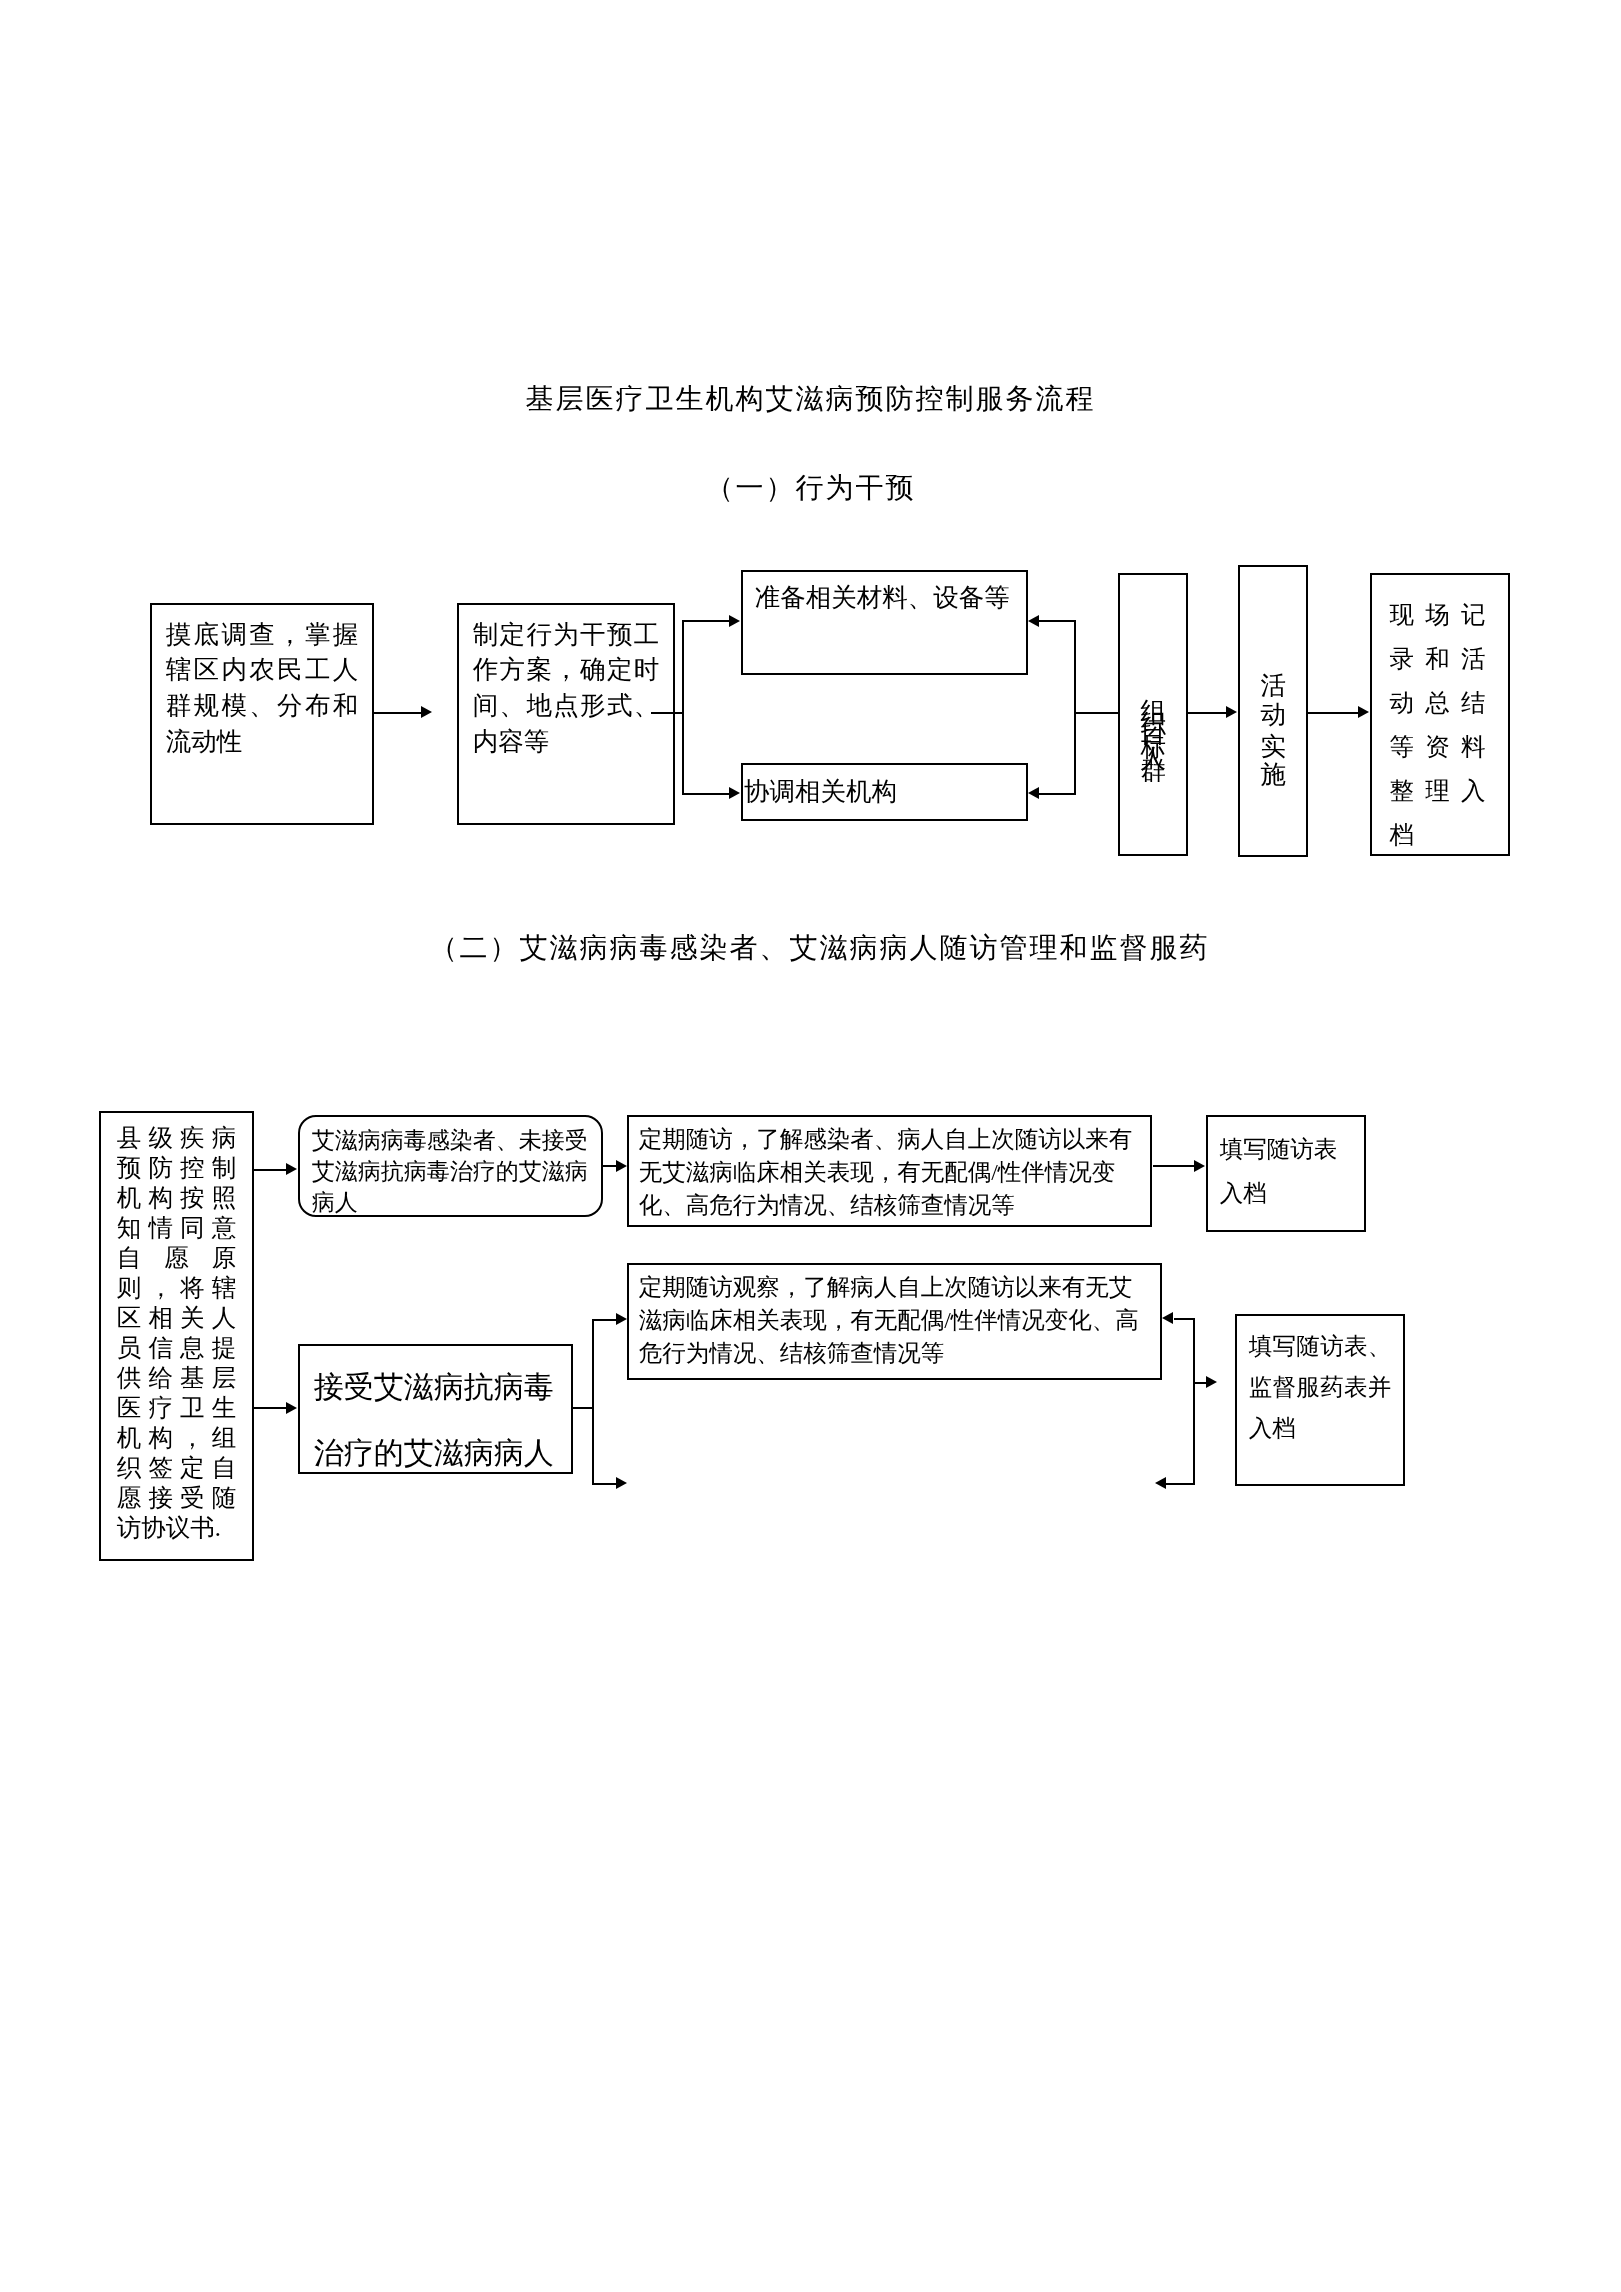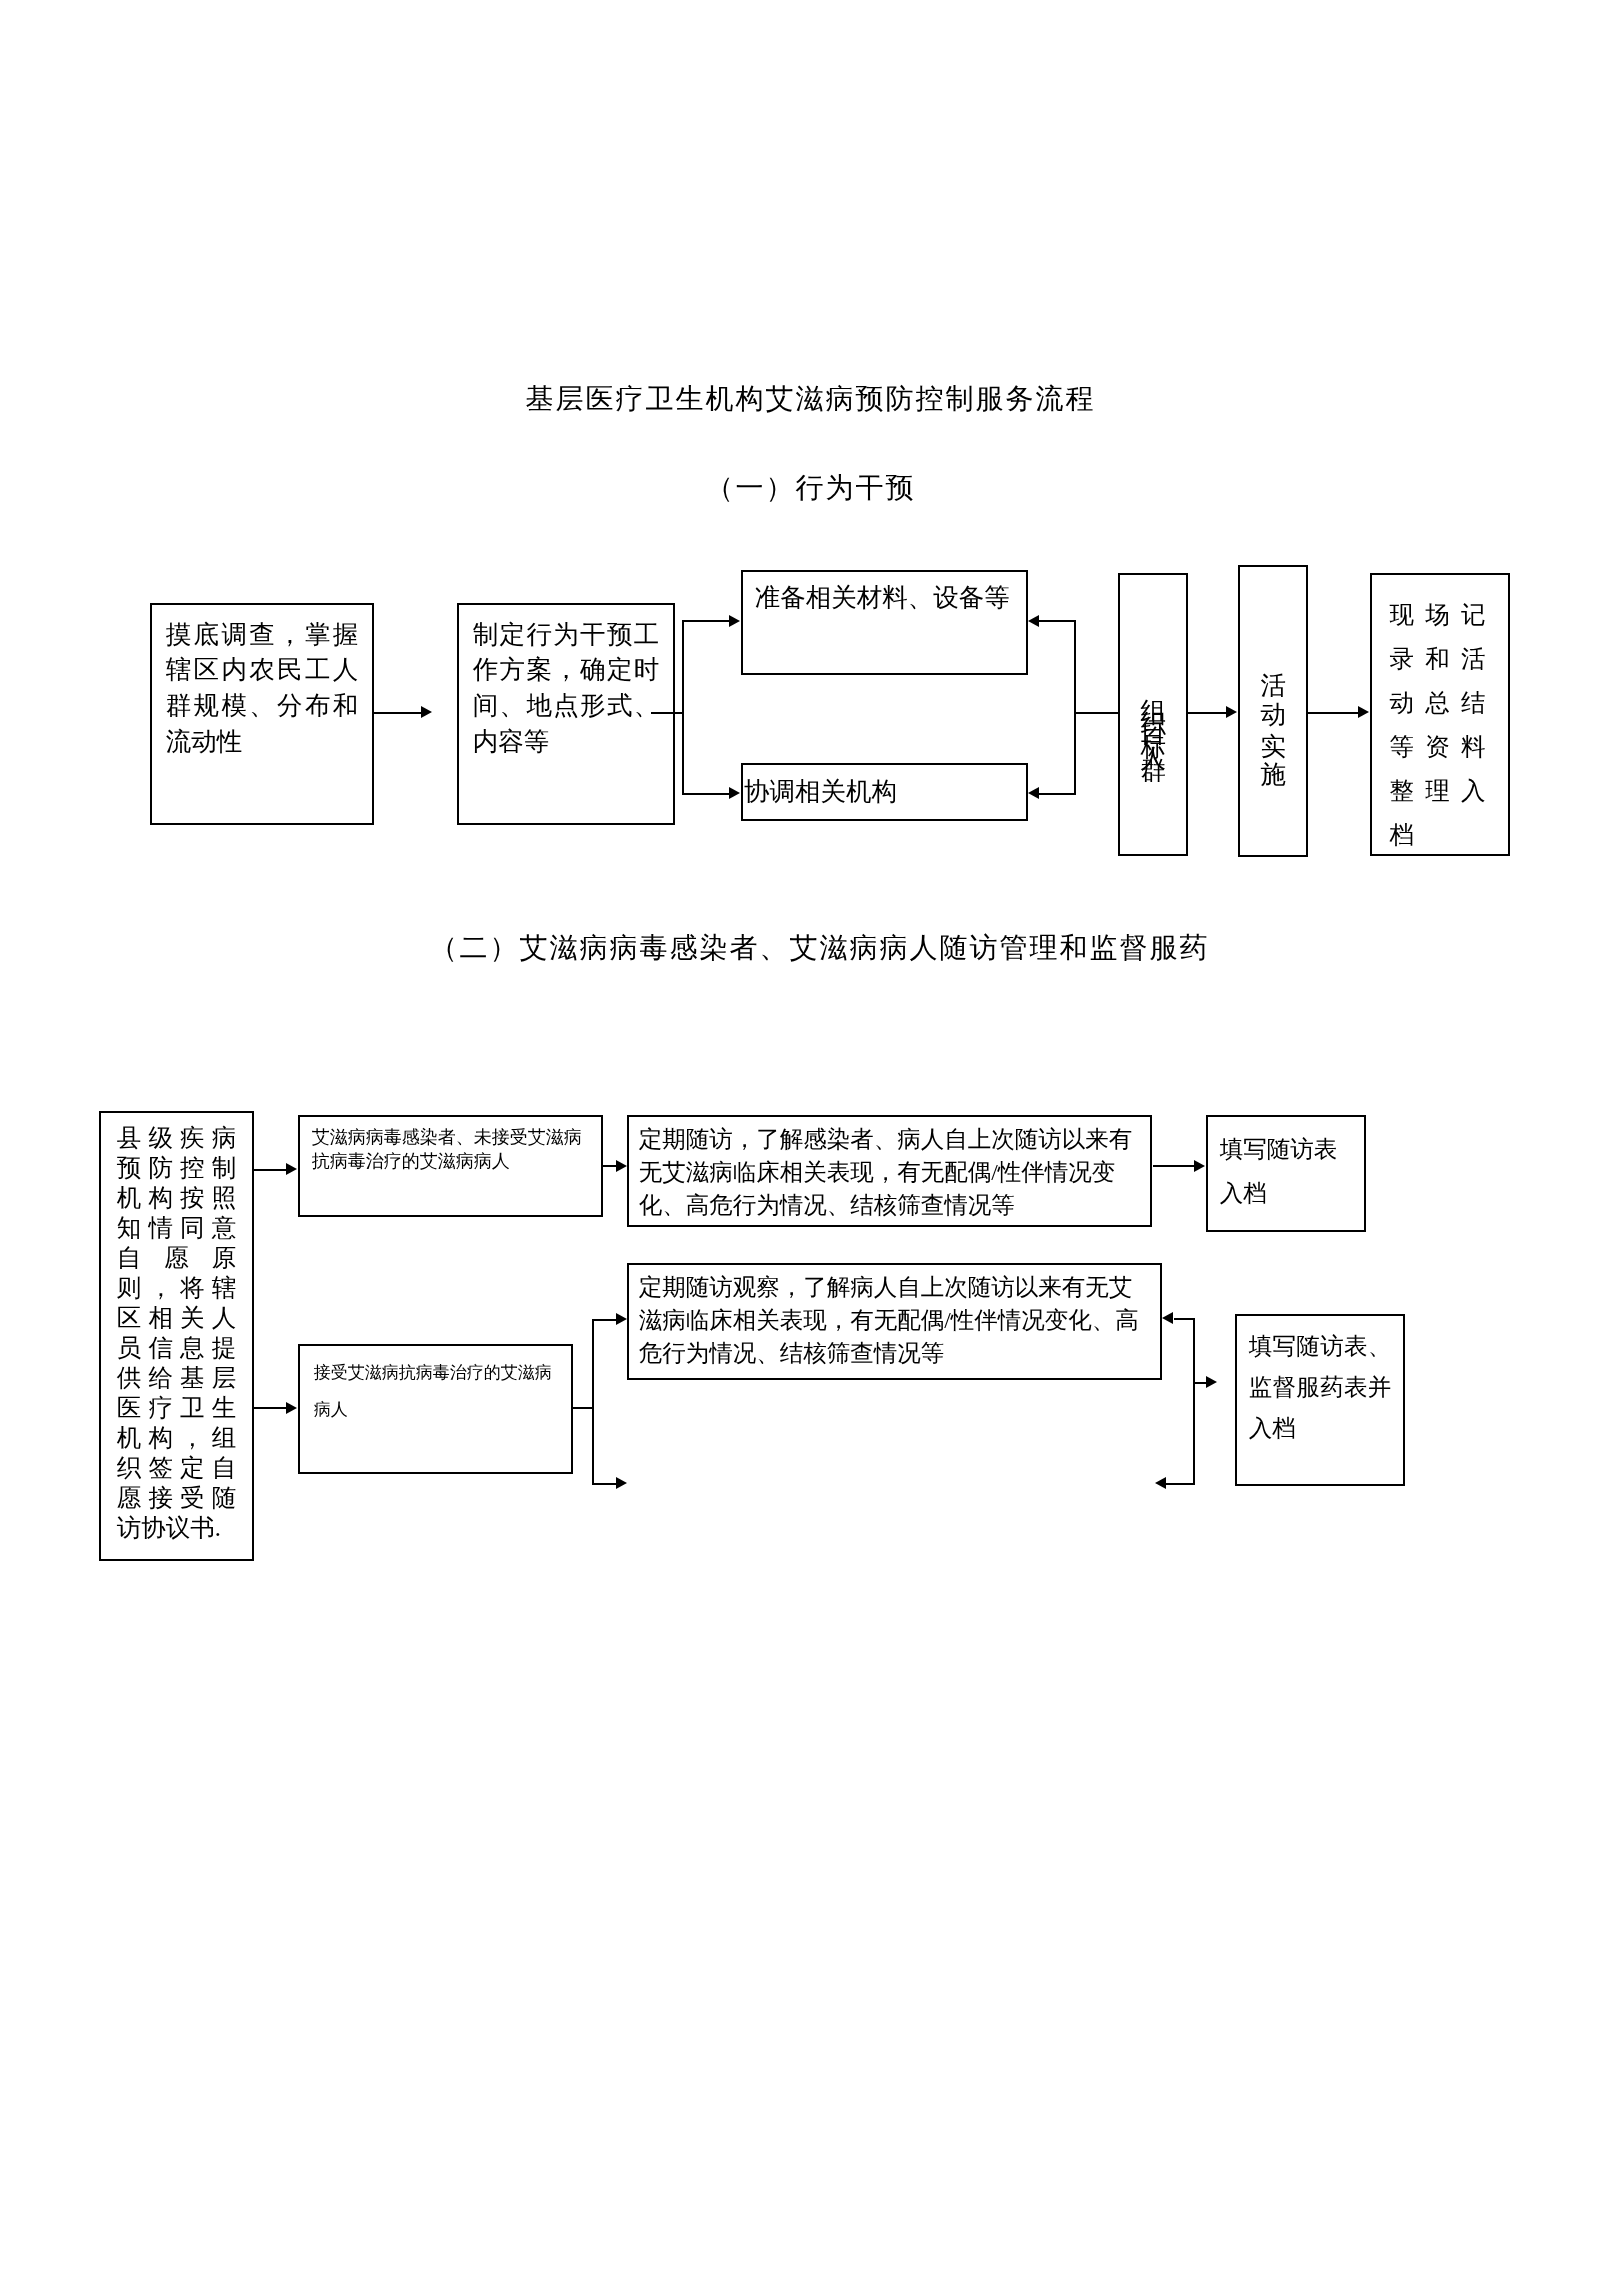--- a/index.html
+++ b/index.html
@@ -40,24 +40,24 @@
   #boxC{left:741px;top:570px;width:287px;height:105px;padding:7.8px 11.8px;font-size:25.5px;}
   #boxD{left:741px;top:763px;width:287px;height:58px;font-size:25.5px;display:flex;align-items:center;padding-left:1px;}
   #boxE{left:1118px;top:573px;width:70px;height:283px;}
   #boxF{left:1238px;top:565px;width:70px;height:292px;}
   #boxG{left:1370px;top:573px;width:140px;height:283px;padding:17.6px 17.6px;font-size:24.5px;line-height:1.8;letter-spacing:4.9px;text-align:justify;}
   .vbox{display:flex;align-items:center;justify-content:center;}
   .vtext{writing-mode:vertical-rl;text-orientation:upright;font-size:25.5px;}
 
   
   #boxH{left:99px;top:1111px;width:155px;height:450px;padding:9.8px 15.7px;font-size:24.5px;line-height:30px;text-align:justify;}
-  #boxI{left:298px;top:1115px;width:305px;height:102px;padding:7.8px 11.8px;font-size:18px;line-height:1.35;}
+  #boxI{left:298px;top:1115px;width:305px;height:102px;padding:7.8px 11.8px;font-size:23px;line-height:1.35;border-radius:18px;}
   #boxJ{left:627px;top:1115px;width:525px;height:112px;padding:5.9px 9.8px;font-size:23.5px;line-height:1.4;}
   #boxK{left:1206px;top:1115px;width:160px;height:117px;padding:9.8px 11.8px;font-size:23.5px;line-height:1.9;}
-  #boxL{left:298px;top:1344px;width:275px;height:130px;padding:7.8px 13.7px;font-size:17px;line-height:2.2;}
+  #boxL{left:298px;top:1344px;width:275px;height:130px;padding:7.8px 13.7px;font-size:30px;line-height:2.2;}
   #boxM{left:627px;top:1263px;width:535px;height:117px;padding:5.9px 9.8px;font-size:23.5px;line-height:1.4;}
   #boxN{left:627px;top:1456px;width:527px;height:58px;font-size:23.5px;display:flex;align-items:center;padding-left:11.8px;}
   #boxO{left:1217px;top:1314px;width:170px;height:172px;padding:9.8px 11.8px;font-size:23.5px;line-height:1.75;text-align:justify;margin-left:18px;}
 
   #title-main{top:380px;}
   #title-s1{top:469px;}
   #title-s2{top:929px;padding-left:9px;}
 </style>
 </head>
 <body>

